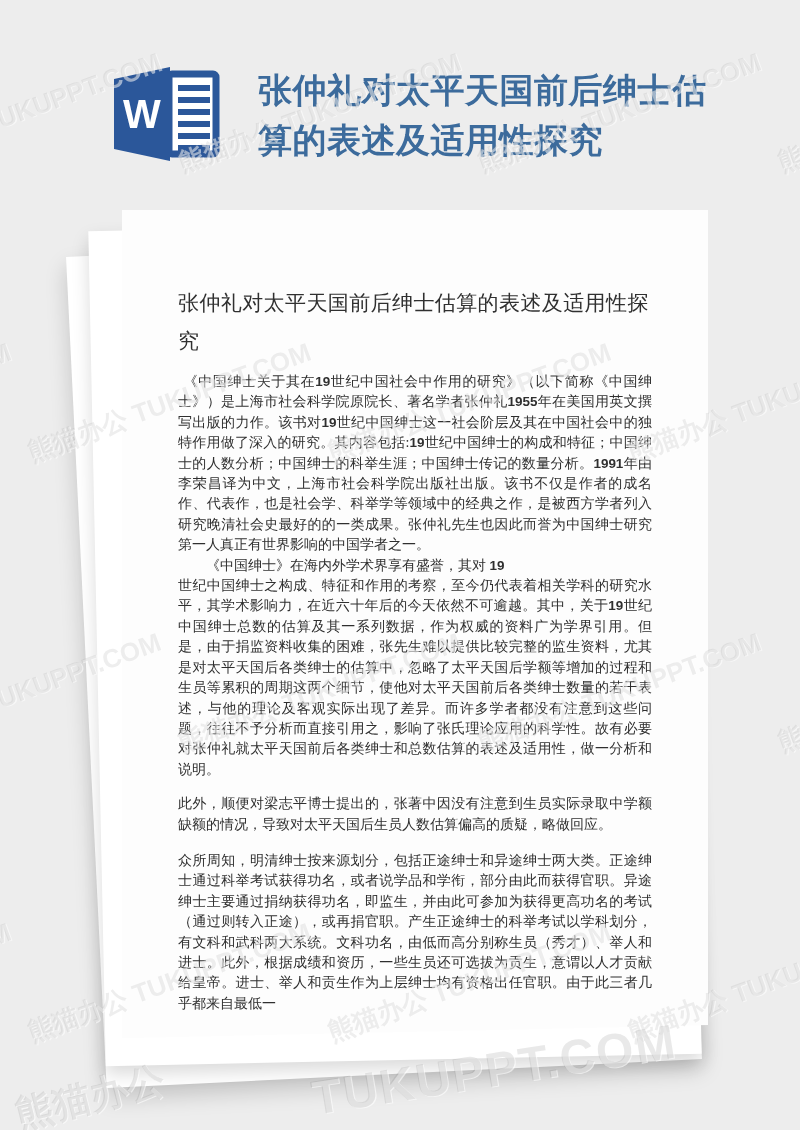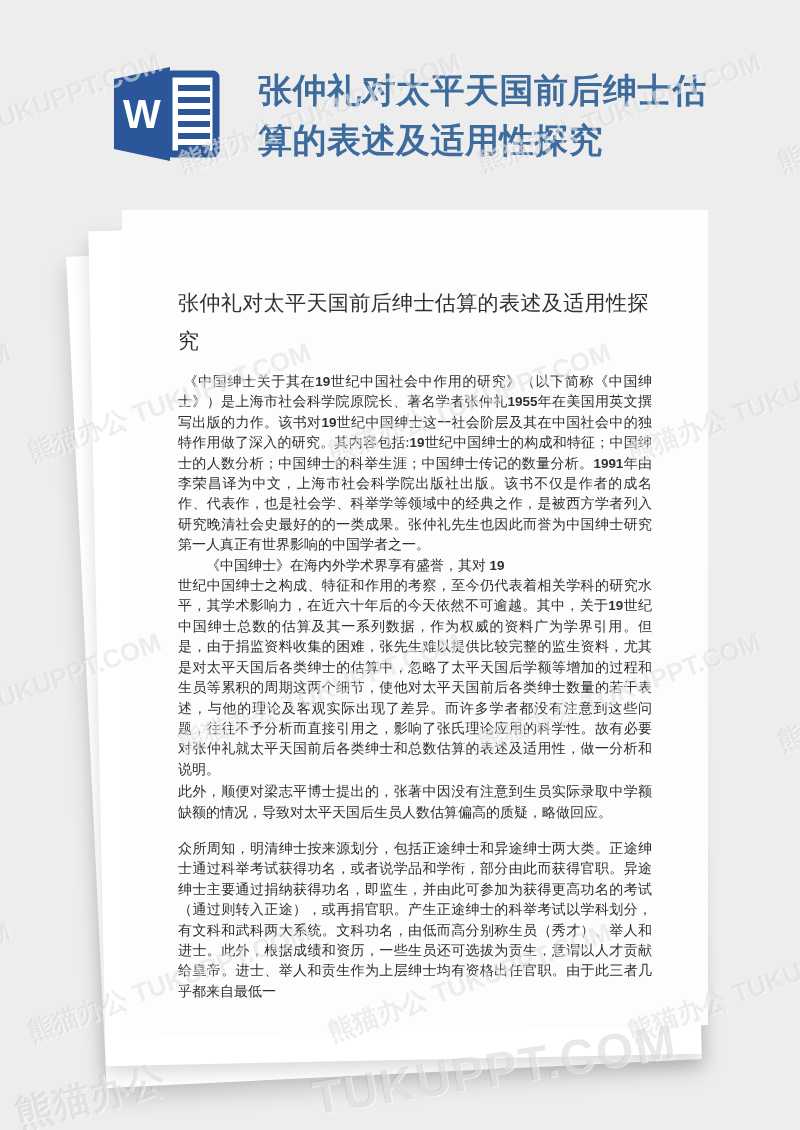--- a/index.html
+++ b/index.html
@@ -53,21 +53,21 @@
   }
   .page-body{
     margin-top:12px;
     font-size:14px;line-height:20.4px;
     color:var(--body-text);
     text-align:justify;word-break:break-all;
   }
   .page-body p{white-space:pre-wrap;}
   .indent-hang{text-indent:0.4em;}
   .indent-2{text-indent:2em;}
-  .gap-top-md{margin-top:2px;}
+  .gap-top-md{margin-top:14px;}
   .section-heading{
     margin-top:13px;padding-left:28px;
     font-size:14px;line-height:20.4px;color:var(--body-text);
     font-weight:400;
   }
   .para-after-heading{margin-top:16px;}
   .num{
     font-family:"Liberation Sans","DejaVu Sans",sans-serif;
     font-weight:700;font-size:0.96em;
   }

